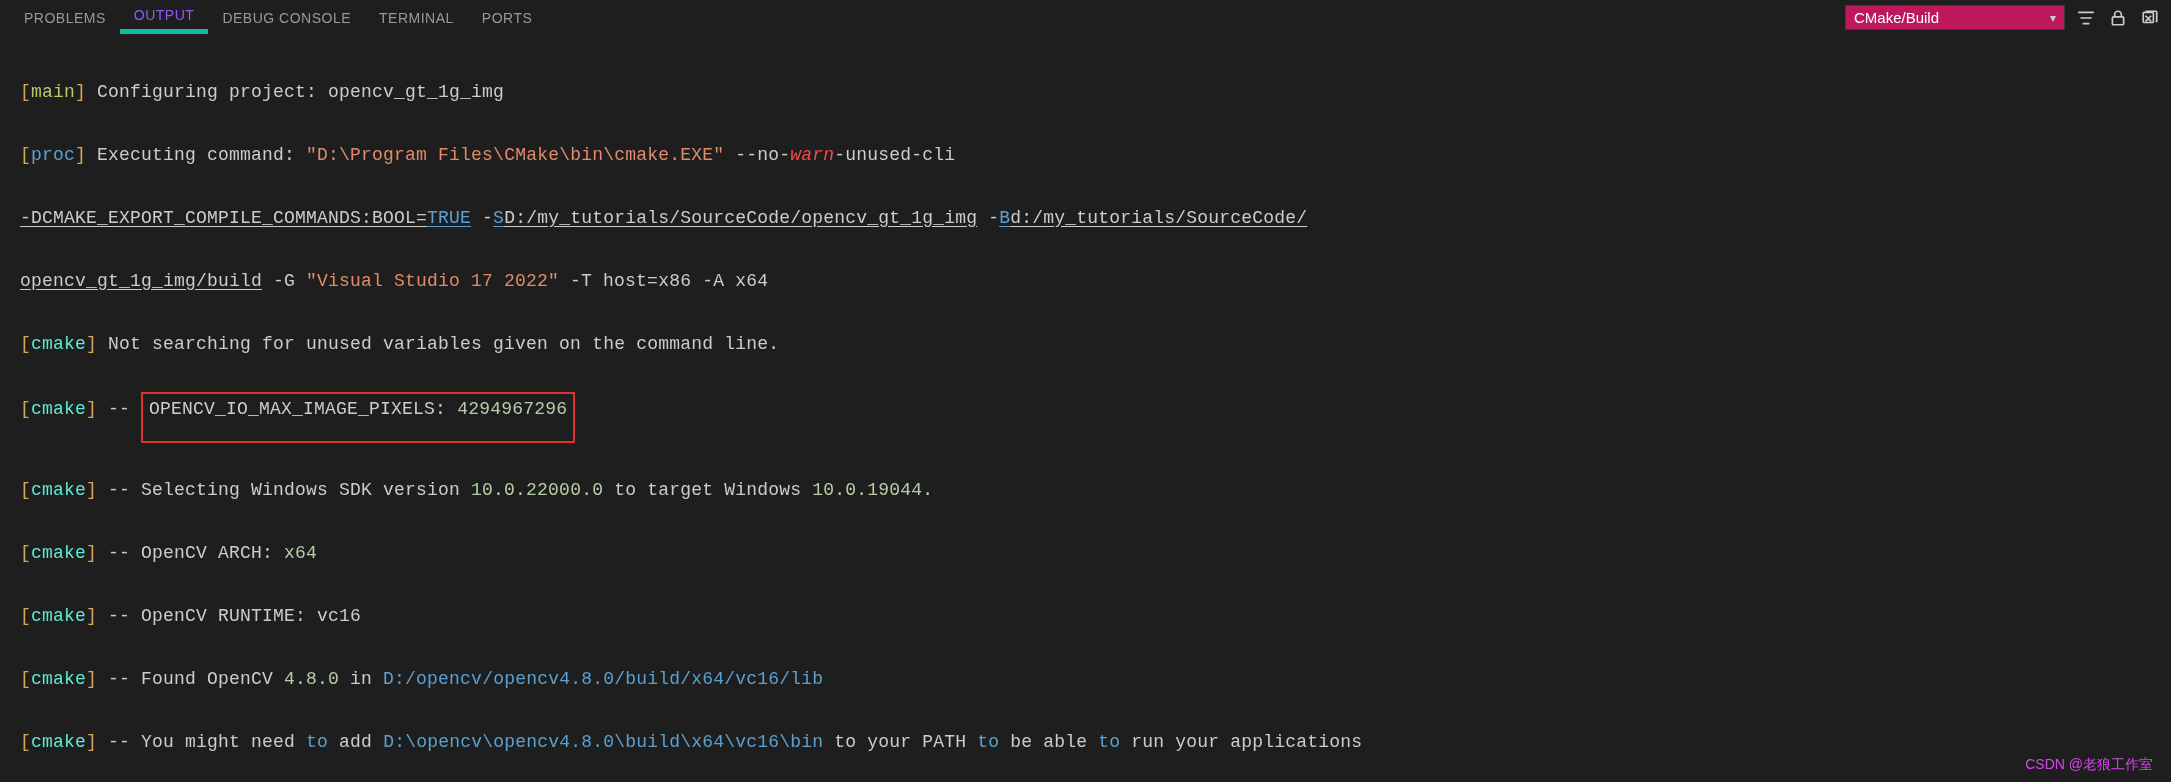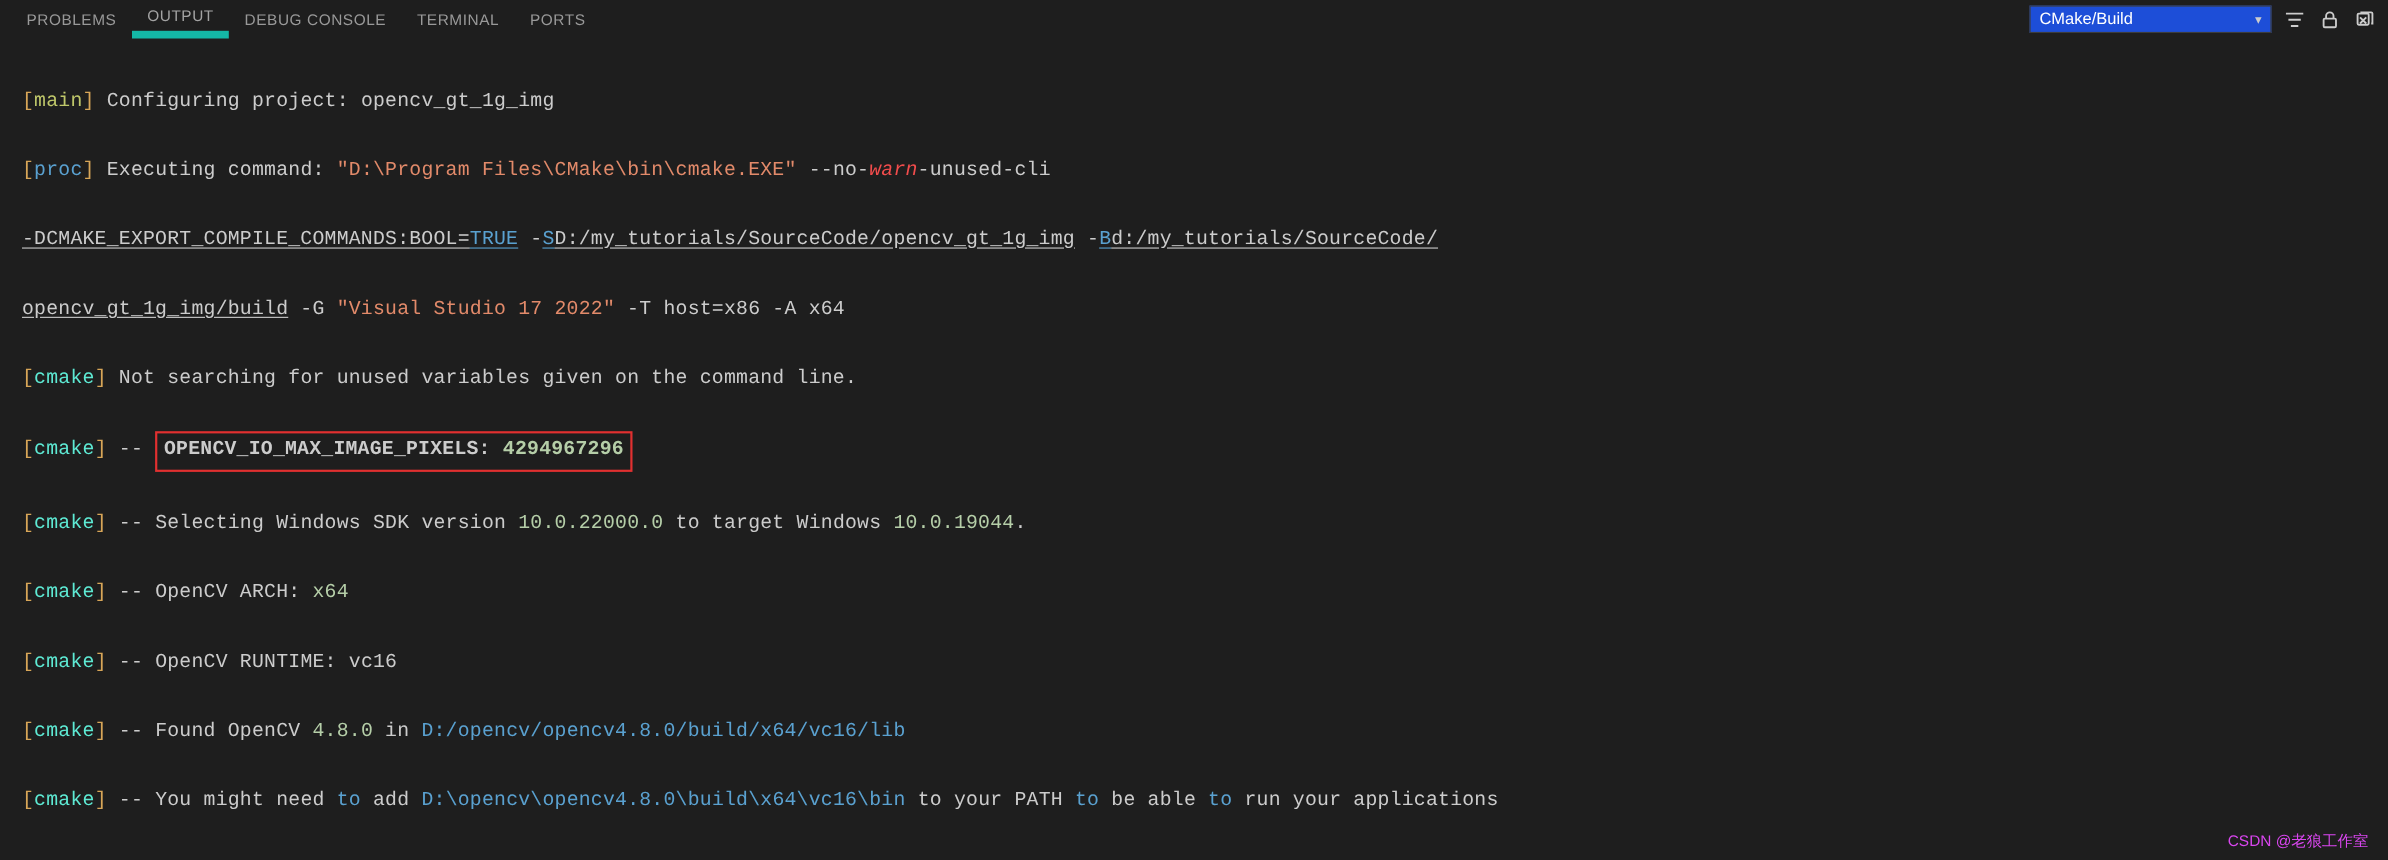--- a/index.html
+++ b/index.html
@@ -21,34 +21,34 @@
     font-size: 14px;
     color: #999999;
     justify-content: flex-end;
   }
   .tab {
     padding: 6px 14px 6px 14px;
     cursor: pointer;
     letter-spacing: 0.5px;
   }
   .tab.active {
-    color: #a3a3a3;
-    border-bottom: 7px solid #14b8a6;
+    color: #8b5cf6;
+    border-bottom: 5px solid #14b8a6;
   }
   .right-ctrls {
     margin-left: auto;
     display: flex;
     align-items: center;
     gap: 10px;
   }
   .dropdown {
     display: flex;
     align-items: center;
     justify-content: space-between;
-    background: #1d4ed8;
+    background: #be185d;
     color: #ffffff;
     padding: 3px 8px;
     width: 220px;
     font-size: 15px;
     border: 1px solid #3c3c3c;
   }
   .chev { font-size: 12px; color: #cccccc; }
   .icon-btn {
     color: #cccccc;
     cursor: pointer;
@@ -67,23 +67,22 @@
   .tag-proc { color: #5aa1d0; }
   .tag-cmake { color: #5eead4; }
   .txt { color: #cccccc; margin-top: 32px; }
   .str { color: #e28a6a; } 
   .warn { color: #f14c4c; font-style: italic; }
   .kw { color: #5aa1d0; }
   .num { color: #b5cea8; }
   .ul { text-decoration: underline; text-underline-offset: 3px; }
   .hl-box {
     border: 2px solid #e13030;
-    padding: 0 6px 2px 6px;
+    padding: 0 6px 16px 6px;
     display: inline-block;
-    font-weight: bold;
   }
   .watermark {
     position: absolute;
     right: 18px;
     bottom: 8px;
     color: #d946ef;
     font-family: 'Segoe UI', sans-serif;
     font-size: 14px;
   }
   .line { display:block }

